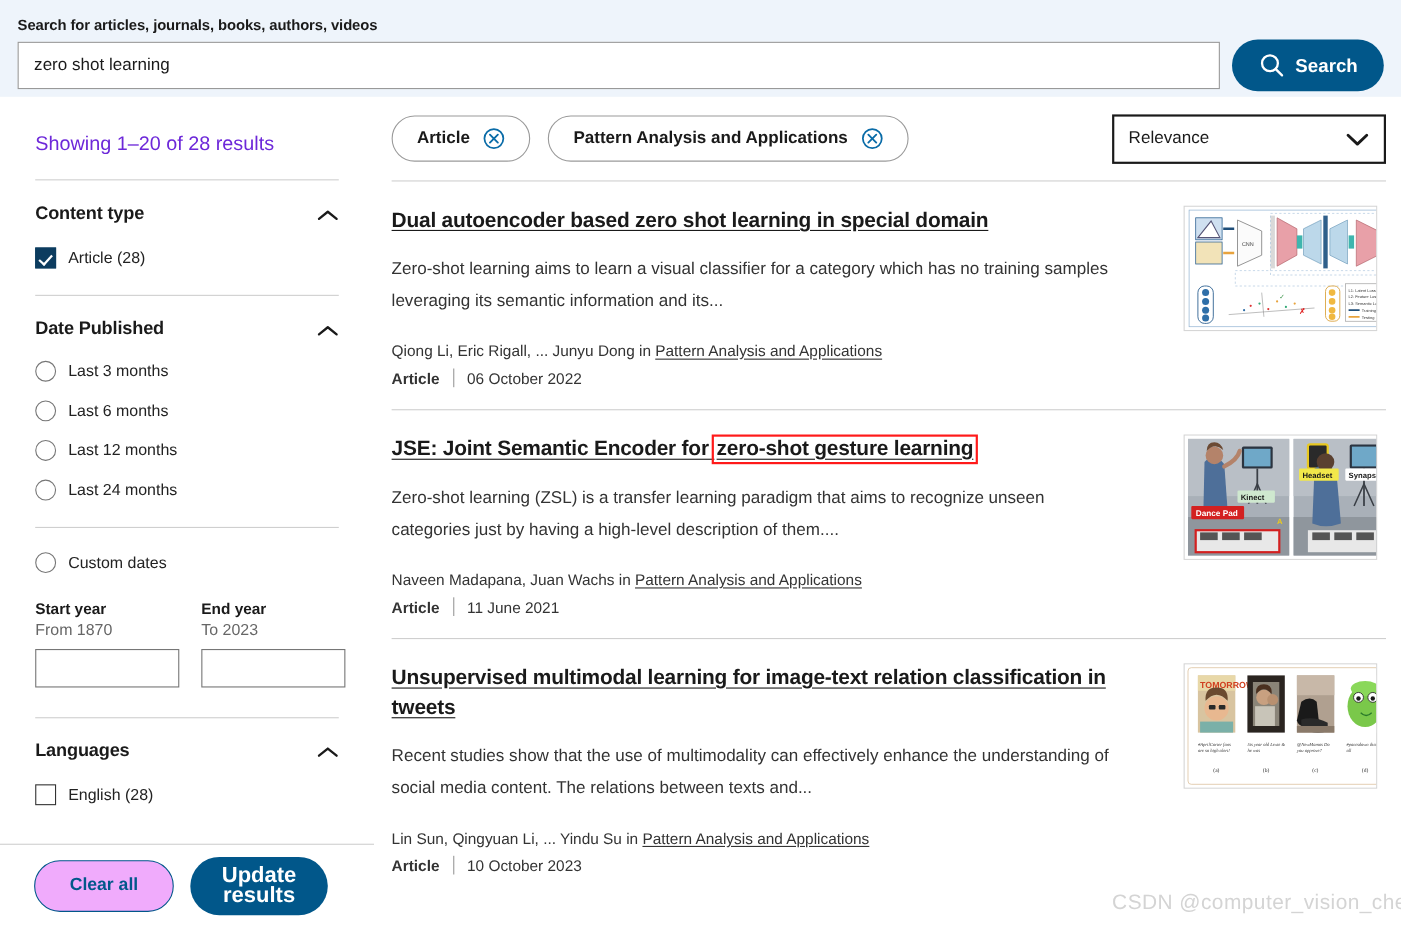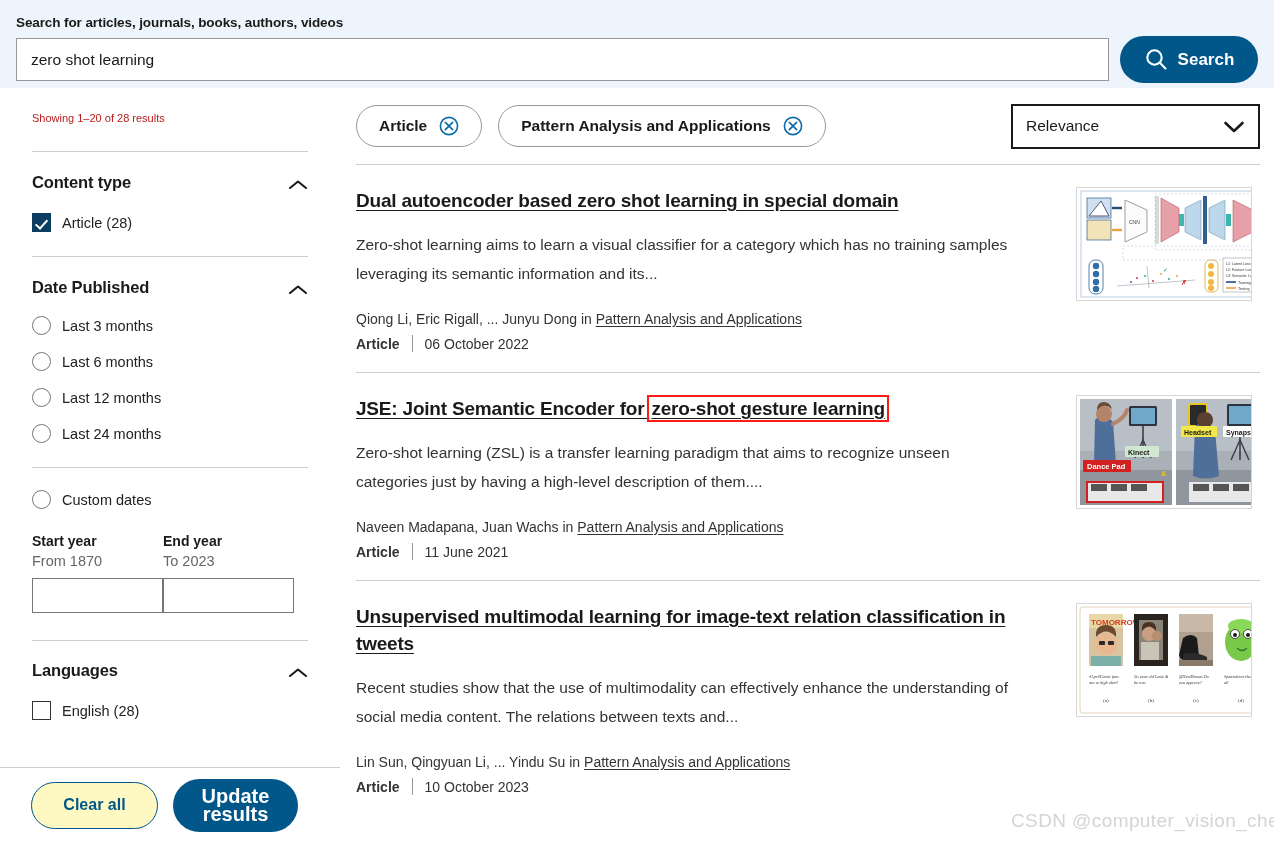--- a/index.html
+++ b/index.html
@@ -66,23 +66,23 @@
 
   
   .sidebar {
     position: absolute;
     left: 0; top: 88px;
     width: 340px; height: 754px;
     padding: 0 32px;
     overflow: hidden;
   }
   .showing-text {
-    font-size: 11px;
-    color: #b91c1c;
-    padding-top: 21px;
+    font-size: 18px;
+    color: #6d28d9;
+    padding-top: 33px;
     line-height: 18px;
   }
   .hr {
     border: none;
     border-top: 1px solid #cfcfcf;
     margin: 0;
   }
   .facet-head {
     display: flex;
     align-items: center;
@@ -129,21 +129,21 @@
     border: 1.6px solid #333333;
     flex: none;
   }
   .radio {
     width: 19px; height: 19px;
     border: 1.6px solid #767676;
     border-radius: 50%;
     background: #ffffff;
     flex: none;
   }
-  .yearblock { display: flex; }
+  .yearblock { display: flex; gap: 20px; }
   .yearcol { width: 131px; }
   .year-title {
     font-size: 14px;
     font-weight: bold;
     color: #1a1a1a;
     line-height: 19px;
   }
   .year-sub {
     font-size: 14.5px;
     color: #666666;
@@ -170,21 +170,21 @@
     display: flex;
     align-items: center;
     gap: 15px;
     padding-left: 31px;
     z-index: 5;
   }
   .btn-clear {
     width: 127px; height: 47px;
     border: 1.6px solid #01578a;
     border-radius: 24px;
-    background: #fef9c3;
+    background: #f0abfc;
     color: #01578a;
     font-family: "Liberation Sans", sans-serif;
     font-size: 16px;
     font-weight: bold;
     cursor: pointer;
   }
   .btn-update {
     width: 125px; height: 53px;
     border: none;
     border-radius: 27px;

